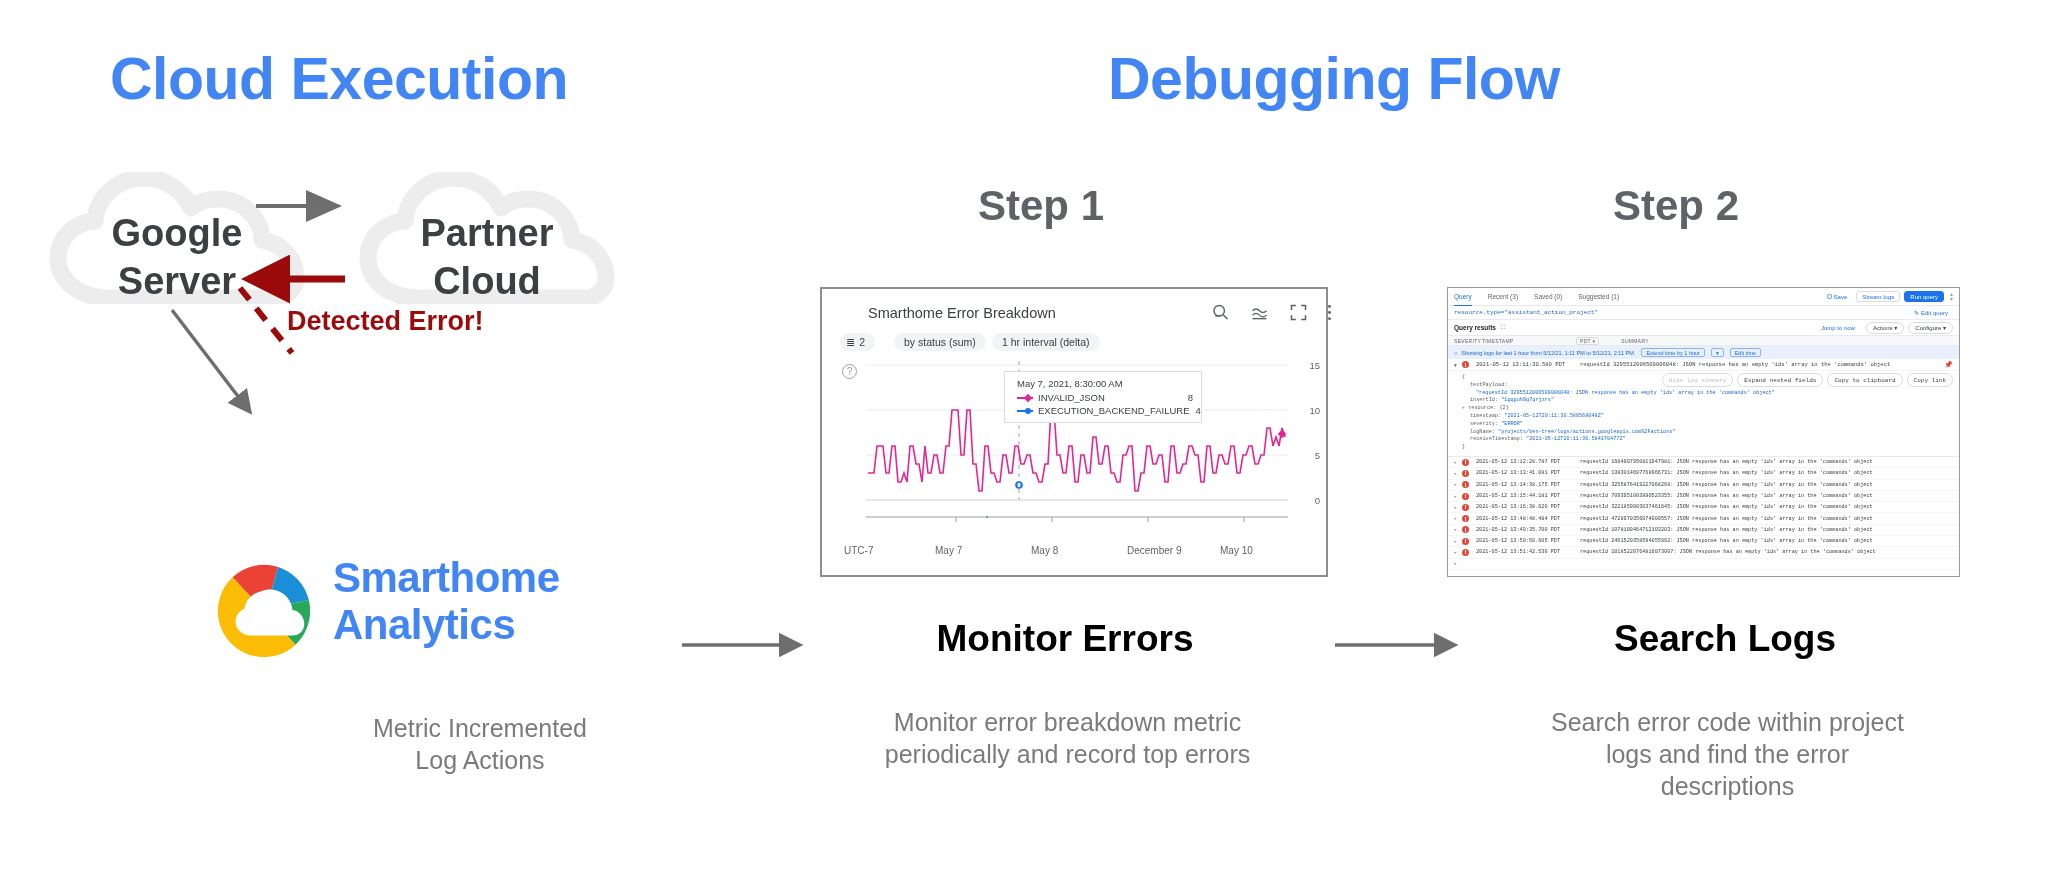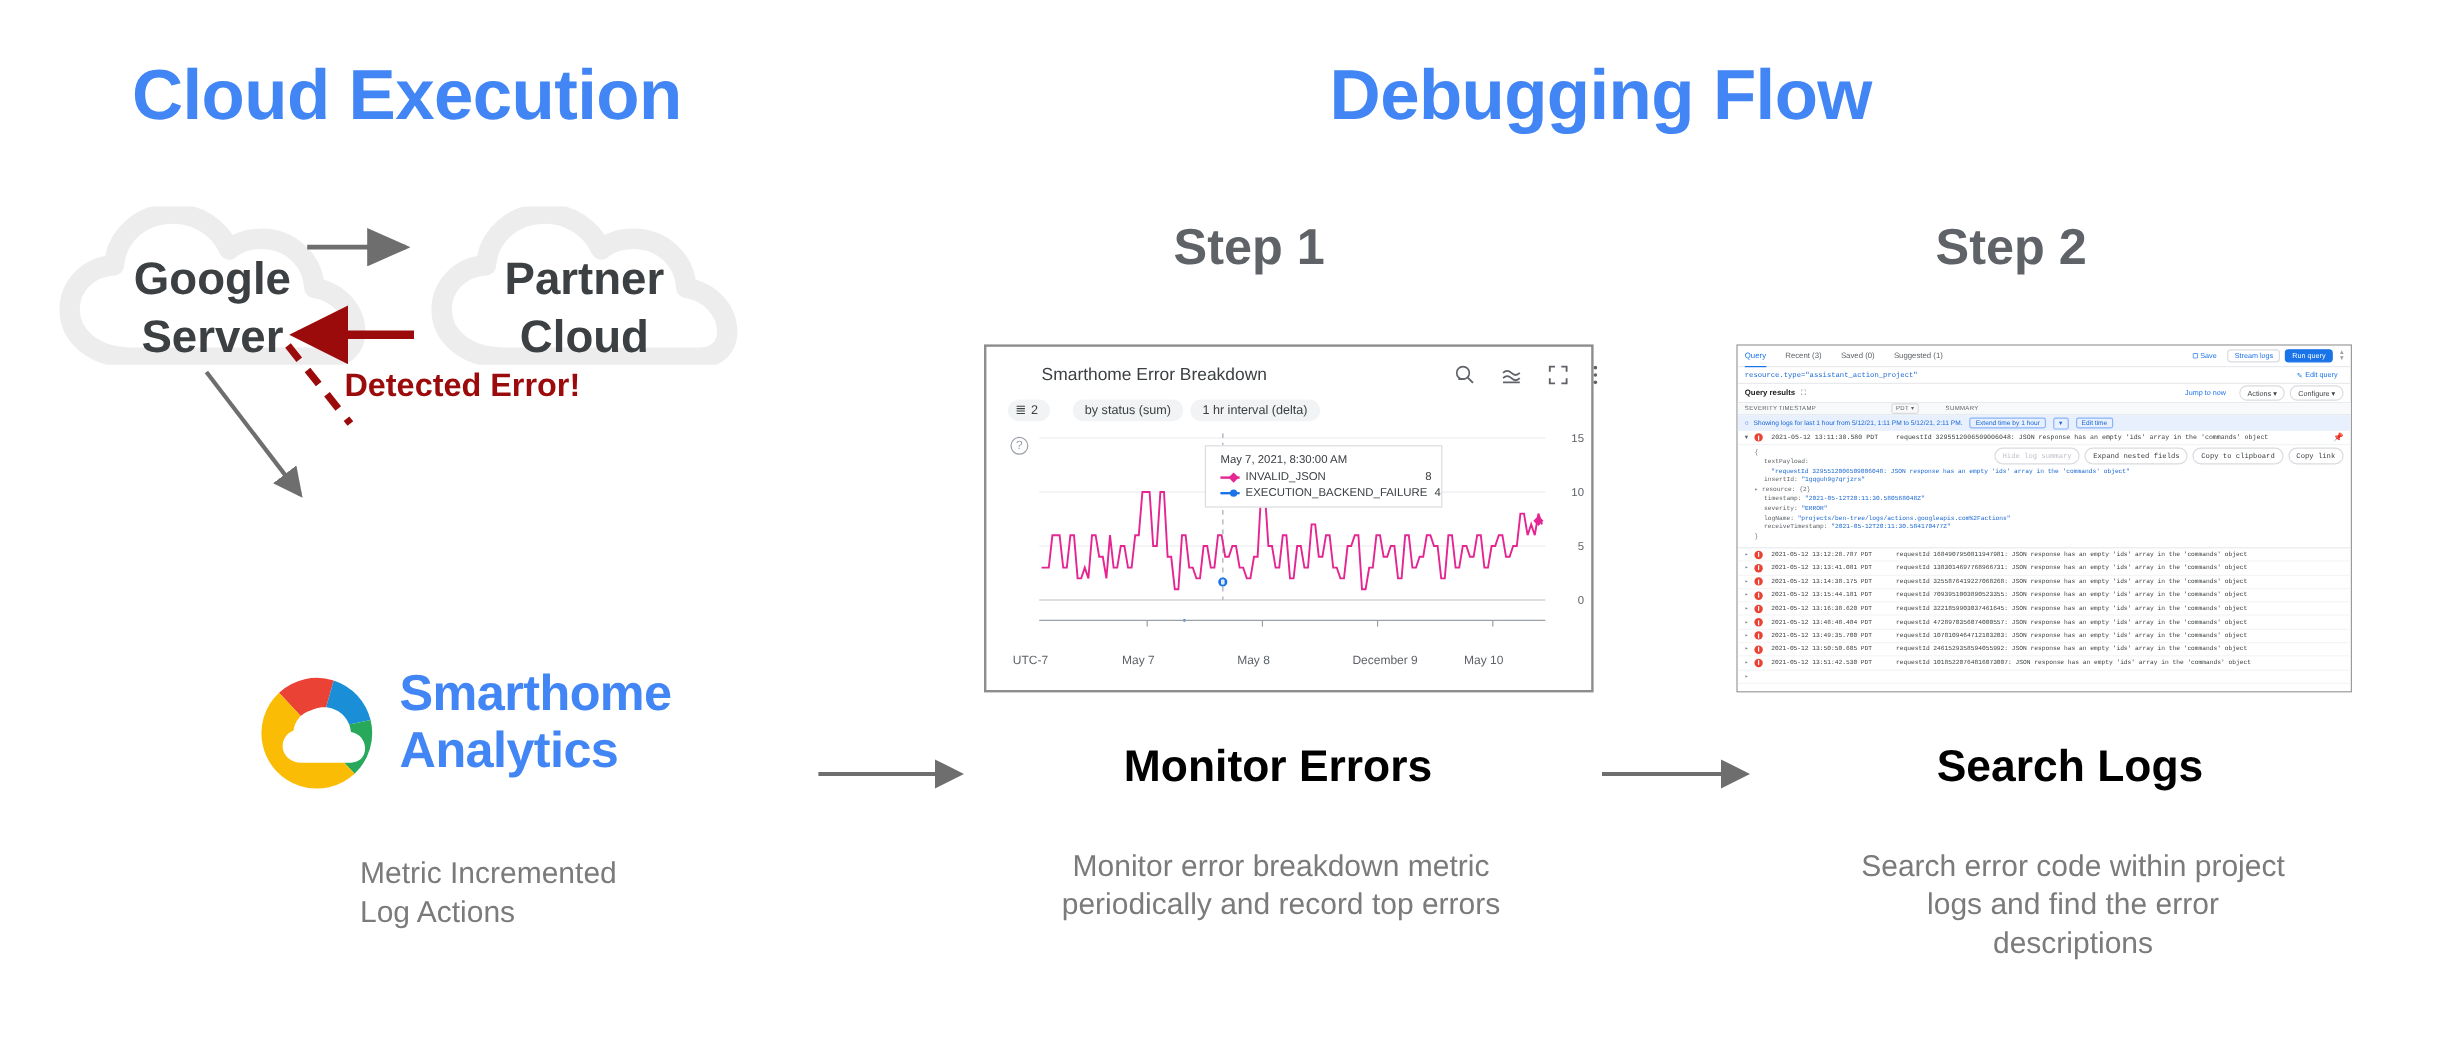--- a/index.html
+++ b/index.html
@@ -46,21 +46,21 @@
 
   .caption {
     position: absolute;
     font-size: 25px;
     line-height: 1.28;
     color: #7b7b7b;
     text-align: center;
   }
   #cap1 { left: 880px; top: 706px; width: 375px; }
   #cap2 { left: 1540px; top: 706px; width: 375px; }
-  #cap-left { left: 300px; top: 712px; width: 360px; text-align: left; }
+  #cap-left { left: 300px; top: 712px; width: 360px; text-align: center; }
   #cap-left .l2 { display: block; }
 
   
   .cloud-wrap { position: absolute; }
   .cloud-label {
     position: absolute;
     width: 100%;
     text-align: center;
     font-size: 38px;
     font-weight: 600;

